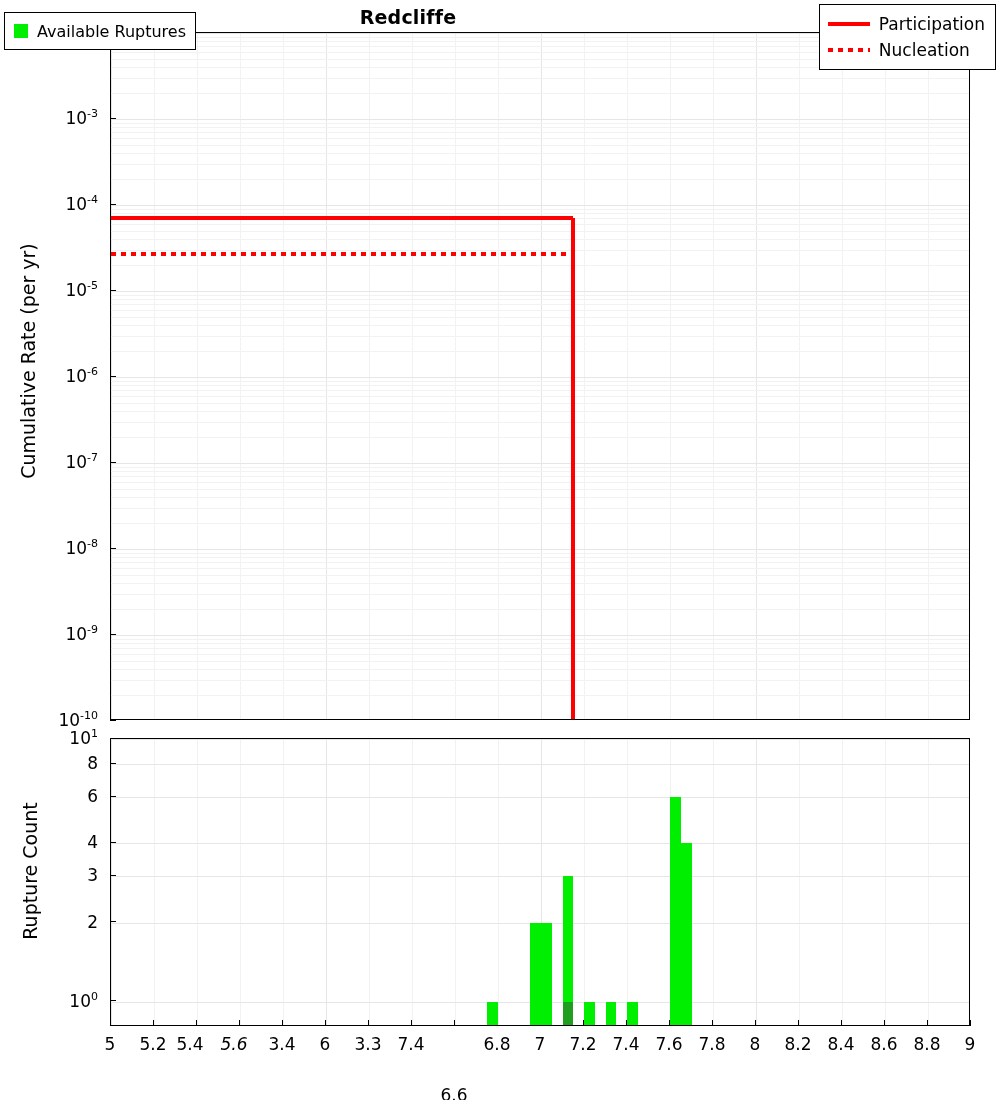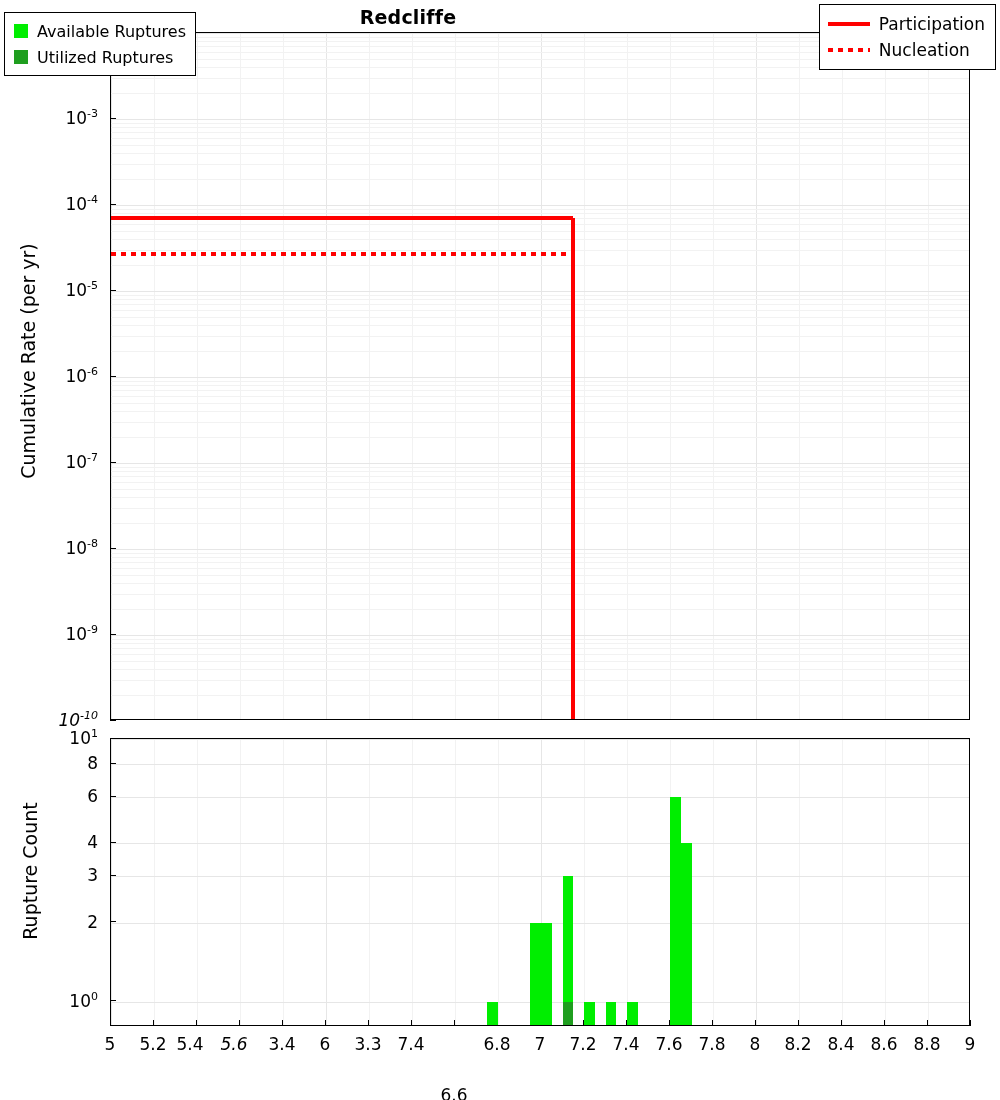--- a/index.html
+++ b/index.html
@@ -306,21 +306,21 @@
       <div class="ytick-wrap" style="top: 290px; left: 0px; transform: translateY(-50%); position: absolute; width: 98px; text-align: right; font-size: 17px;">10<sup class="exp">-5</sup></div>
       <div class="tick-mark-y" style="top: 289.5px; left: 110px;"></div>
       <div class="ytick-wrap" style="top: 376px; left: 0px; transform: translateY(-50%); position: absolute; width: 98px; text-align: right; font-size: 17px;">10<sup class="exp">-6</sup></div>
       <div class="tick-mark-y" style="top: 375.5px; left: 110px;"></div>
       <div class="ytick-wrap" style="top: 462px; left: 0px; transform: translateY(-50%); position: absolute; width: 98px; text-align: right; font-size: 17px;">10<sup class="exp">-7</sup></div>
       <div class="tick-mark-y" style="top: 461.5px; left: 110px;"></div>
       <div class="ytick-wrap" style="top: 548px; left: 0px; transform: translateY(-50%); position: absolute; width: 98px; text-align: right; font-size: 17px;">10<sup class="exp">-8</sup></div>
       <div class="tick-mark-y" style="top: 547.5px; left: 110px;"></div>
       <div class="ytick-wrap" style="top: 634px; left: 0px; transform: translateY(-50%); position: absolute; width: 98px; text-align: right; font-size: 17px;">10<sup class="exp">-9</sup></div>
       <div class="tick-mark-y" style="top: 633.5px; left: 110px;"></div>
-      <div class="ytick-wrap" style="top: 720px; left: 0px; transform: translateY(-50%); position: absolute; width: 98px; text-align: right; font-size: 17px; font-style: italic;">10<sup class="exp">-10</sup></div>
+      <div class="ytick-wrap" style="top: 720px; left: 0px; transform: translateY(-50%); position: absolute; width: 98px; text-align: right; font-size: 17px;">10<sup class="exp">-10</sup></div>
       <div class="tick-mark-y" style="top: 719.5px; left: 110px;"></div>
     </div>
   <div id="ylabel-top">Cumulative Rate (per yr)</div>
 
   <div class="legend" id="legend-top">
     <div class="legend-row">
       <span class="legend-swatch-line"></span>
       <span class="legend-label">Participation</span>
     </div>
     <div class="legend-row">
@@ -428,19 +428,15 @@
       <div style="position: absolute; left: 926.5px; top: 1020px; width: 1px; height: 6px; background: rgb(0, 0, 0);"></div>
       <div class="xtick" style="left: 970px; top: 1034px;">9</div>
       <div style="position: absolute; left: 969.5px; top: 1020px; width: 1px; height: 6px; background: rgb(0, 0, 0);"></div>
     </div>
 
   <div class="legend" id="legend-bottom">
     <div class="legend-row">
       <span class="legend-swatch-box" style="background:#00ee00"></span>
       <span class="legend-label">Available Ruptures</span>
     </div>
-    <div class="legend-row">
-      <span class="legend-swatch-box" style="background:#1f9e1f"></span>
-      <span class="legend-label">Utilized Ruptures</span>
-    </div>
   </div>
 
 </div>
 
 </body></html>

